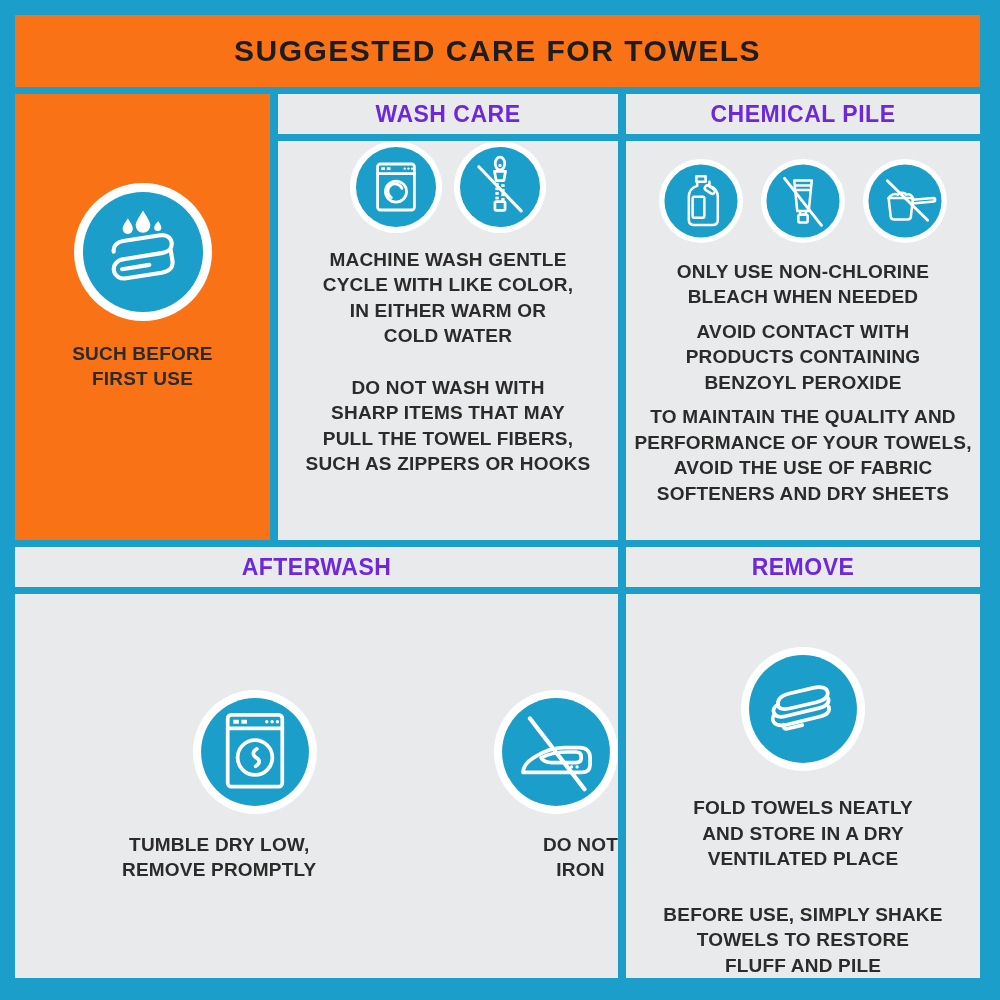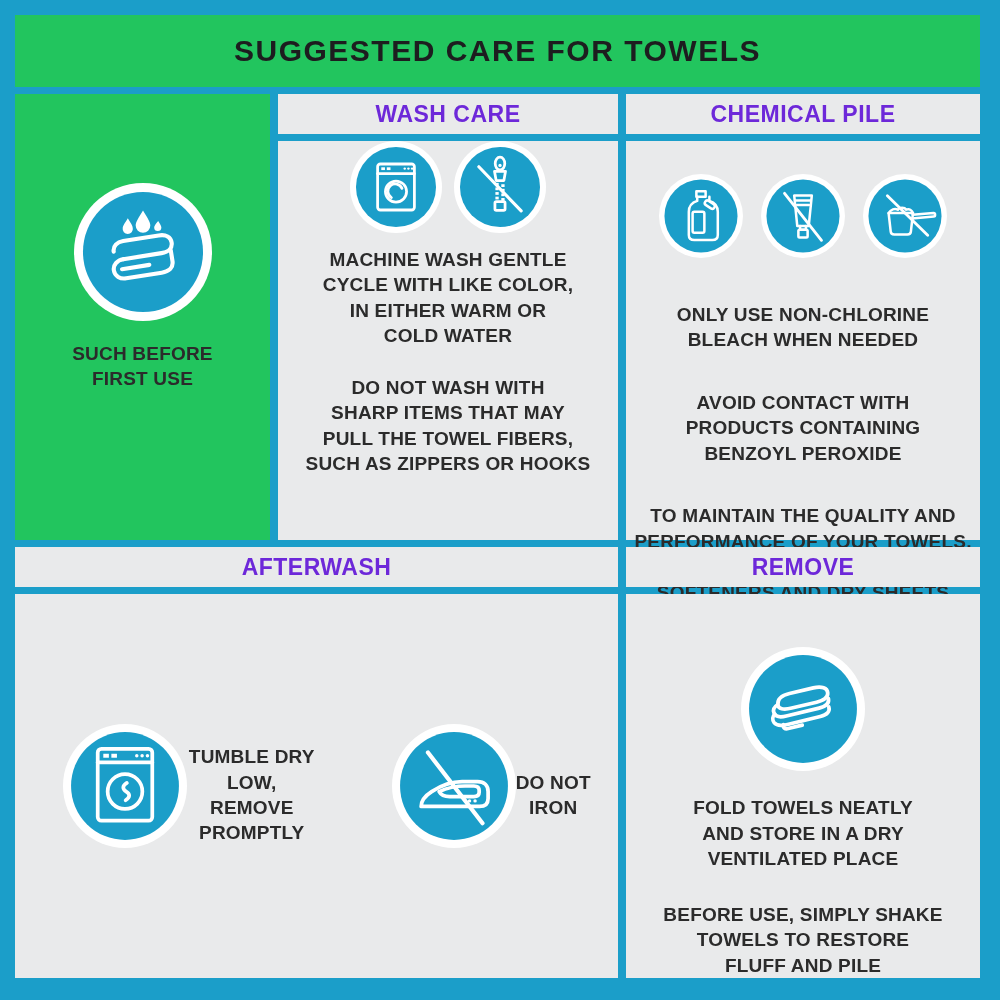--- a/index.html
+++ b/index.html
@@ -3,21 +3,21 @@
 <meta charset="utf-8">
 <style>
   html,body{margin:0;padding:0;background:#fff;}
   .poster{
     width:1000px;height:1000px;box-sizing:border-box;
     background:#1b9ec9;
     padding:15px 20px 22px 15px;
     display:flex;flex-direction:column;gap:7px;
     font-family:"Liberation Sans", sans-serif;
   }
-  .panel{background:#22c55e;}
+  .panel{background:#f97316;}
   .title-bar{height:72px;flex:none;display:flex;align-items:center;justify-content:center;}
   .title{font-size:30px;font-weight:700;letter-spacing:1.5px;color:#1d1d1f;}
   .top-row{height:446px;flex:none;display:flex;gap:8px;}
   .bottom-row{flex:1;display:flex;gap:8px;min-height:0;}
   .col{display:flex;flex-direction:column;gap:7px;min-width:0;}
   .col1{width:255px;flex:none;display:flex;flex-direction:column;align-items:center;justify-content:center;padding-bottom:60px;}
   .col2{width:340px;flex:none;}
   .col3{flex:1;}
   .bl{width:603px;flex:none;}
   .br{flex:1;}
@@ -28,26 +28,26 @@
   .badge{flex:none;display:block;}
   .b-xl{width:138px;height:138px;}
   .b-lg{width:124px;height:124px;}
   .b-md{width:92px;height:92px;}
   .b-sm{width:84px;height:84px;}
   .txt{font-size:19px;font-weight:700;line-height:1.34;color:#2b2b2b;text-align:center;white-space:pre-line;margin:13px 0 0;letter-spacing:0.2px;}
   .col1 .txt{margin-top:20px;}
   .wash-body{}
   .wash-body .txt:first-of-type{margin-top:14px;}
   .wash-body .txt + .txt{margin-top:26px;}
-  .chem-body{padding-top:33px;gap:28px;}
+  .chem-body{padding-top:18px;}
   .chem-body .icons-row{gap:18px;}
   .chem-body .txt:first-of-type{margin-top:16px;}
   .chem-body .txt + .txt{margin-top:9px;}
   .after-body{flex-direction:row;align-items:stretch;}
-  .after-group{flex:1;display:flex;flex-direction:row;align-items:center;justify-content:center;padding-left:48px;}
+  .after-group{flex:1;display:flex;flex-direction:column;align-items:flex-end;justify-content:center;padding-left:48px;}
   .after-group .txt{margin-top:18px;}
   .store-body{justify-content:flex-end;}
   .store-body .txt:first-of-type{margin-top:24px;}
   .store-body .txt + .txt{margin-top:30px;}
   svg .st{fill:none;stroke:#fff;stroke-width:3;stroke-linecap:round;stroke-linejoin:round;}
   svg .fl{fill:#fff;stroke:none;}
   svg .slash{fill:none;stroke:#fff;stroke-width:3.4;stroke-linecap:round;}
 </style>
 </head>
 <body>

